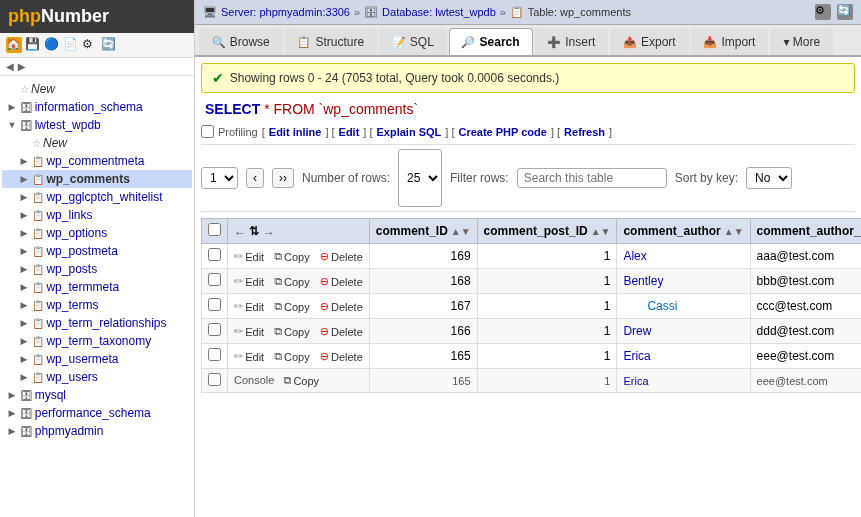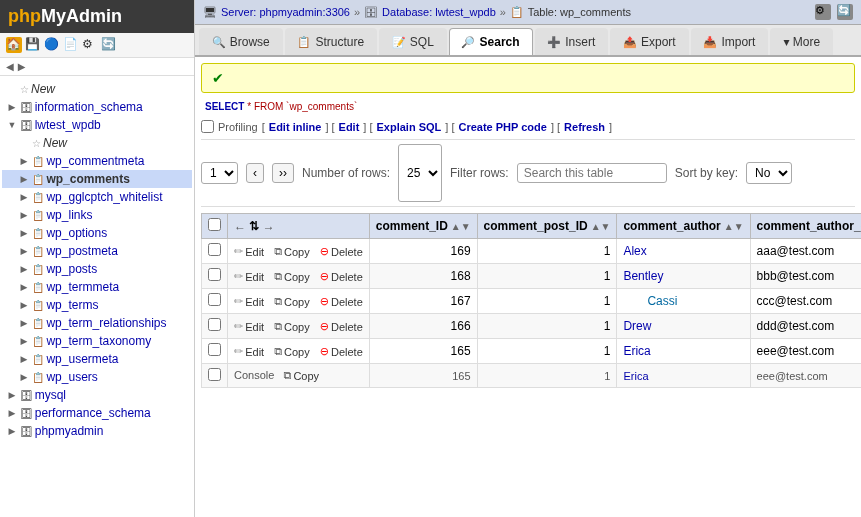--- a/index.html
+++ b/index.html
@@ -168,21 +168,21 @@
       display: flex;
       align-items: center;
       gap: 6px;
       font-size: 12px;
       color: #333;
     }
     .success-icon { color: green; font-size: 14px; }
 
     
     #sql-line {
-      font-size: 10px;
+      font-size: 14px;
       color: #666;
       margin-bottom: 6px;
       padding: 2px 4px;
     }
     #sql-line .sql-keyword { color: #00a; font-weight: bold; }
     #sql-line .sql-table { color: #a00; }
 
     
     #profiling-bar {
       font-size: 11px;
@@ -296,21 +296,21 @@
       font-size: 11px;
       color: #555;
     }
   </style>
 </head>
 <body>
 
 <div id="sidebar">
   <div id="logo-area">
     <span id="logo-phpmyadmin">
-      <span style="color:#f0a500;font-weight:bold;">php</span><span style="color:#fff;font-weight:bold;">MyAdmin</span>
+      <span style="color:#f0a500;font-weight:bold;">php</span><span style="color:#fff;font-weight:bold;">Number</span>
     </span>
   </div>
   <div id="logo-icons">
     <span class="logo-icon-btn" style="background:#e8a000;">🏠</span>
     <span class="logo-icon-btn" style="background:transparent;color:#333;">💾</span>
     <span class="logo-icon-btn" style="background:transparent;color:#333;">🔵</span>
     <span class="logo-icon-btn" style="background:transparent;color:#333;">📄</span>
     <span class="logo-icon-btn" style="background:transparent;color:#333;">⚙</span>
     <span class="logo-icon-btn" style="background:transparent;color:#333;">🔄</span>
   </div>
@@ -479,20 +479,21 @@
     </div>
     <div class="tab">
       <span>▾ More</span>
     </div>
   </div>
 
   <div id="content">
 
     <div id="success-bar">
       <span class="success-icon">✔</span>
+      <span>Showing rows 0 - 24 (7053 total, Query took 0.0006 seconds.)</span>
     </div>
 
     <div id="sql-line">
       <span class="sql-keyword">SELECT</span>
       <span class="sql-table"> * FROM `wp_comments`</span>
     </div>
 
     <div id="profiling-bar">
       <input type="checkbox" style="">
       <label>Profiling</label>

